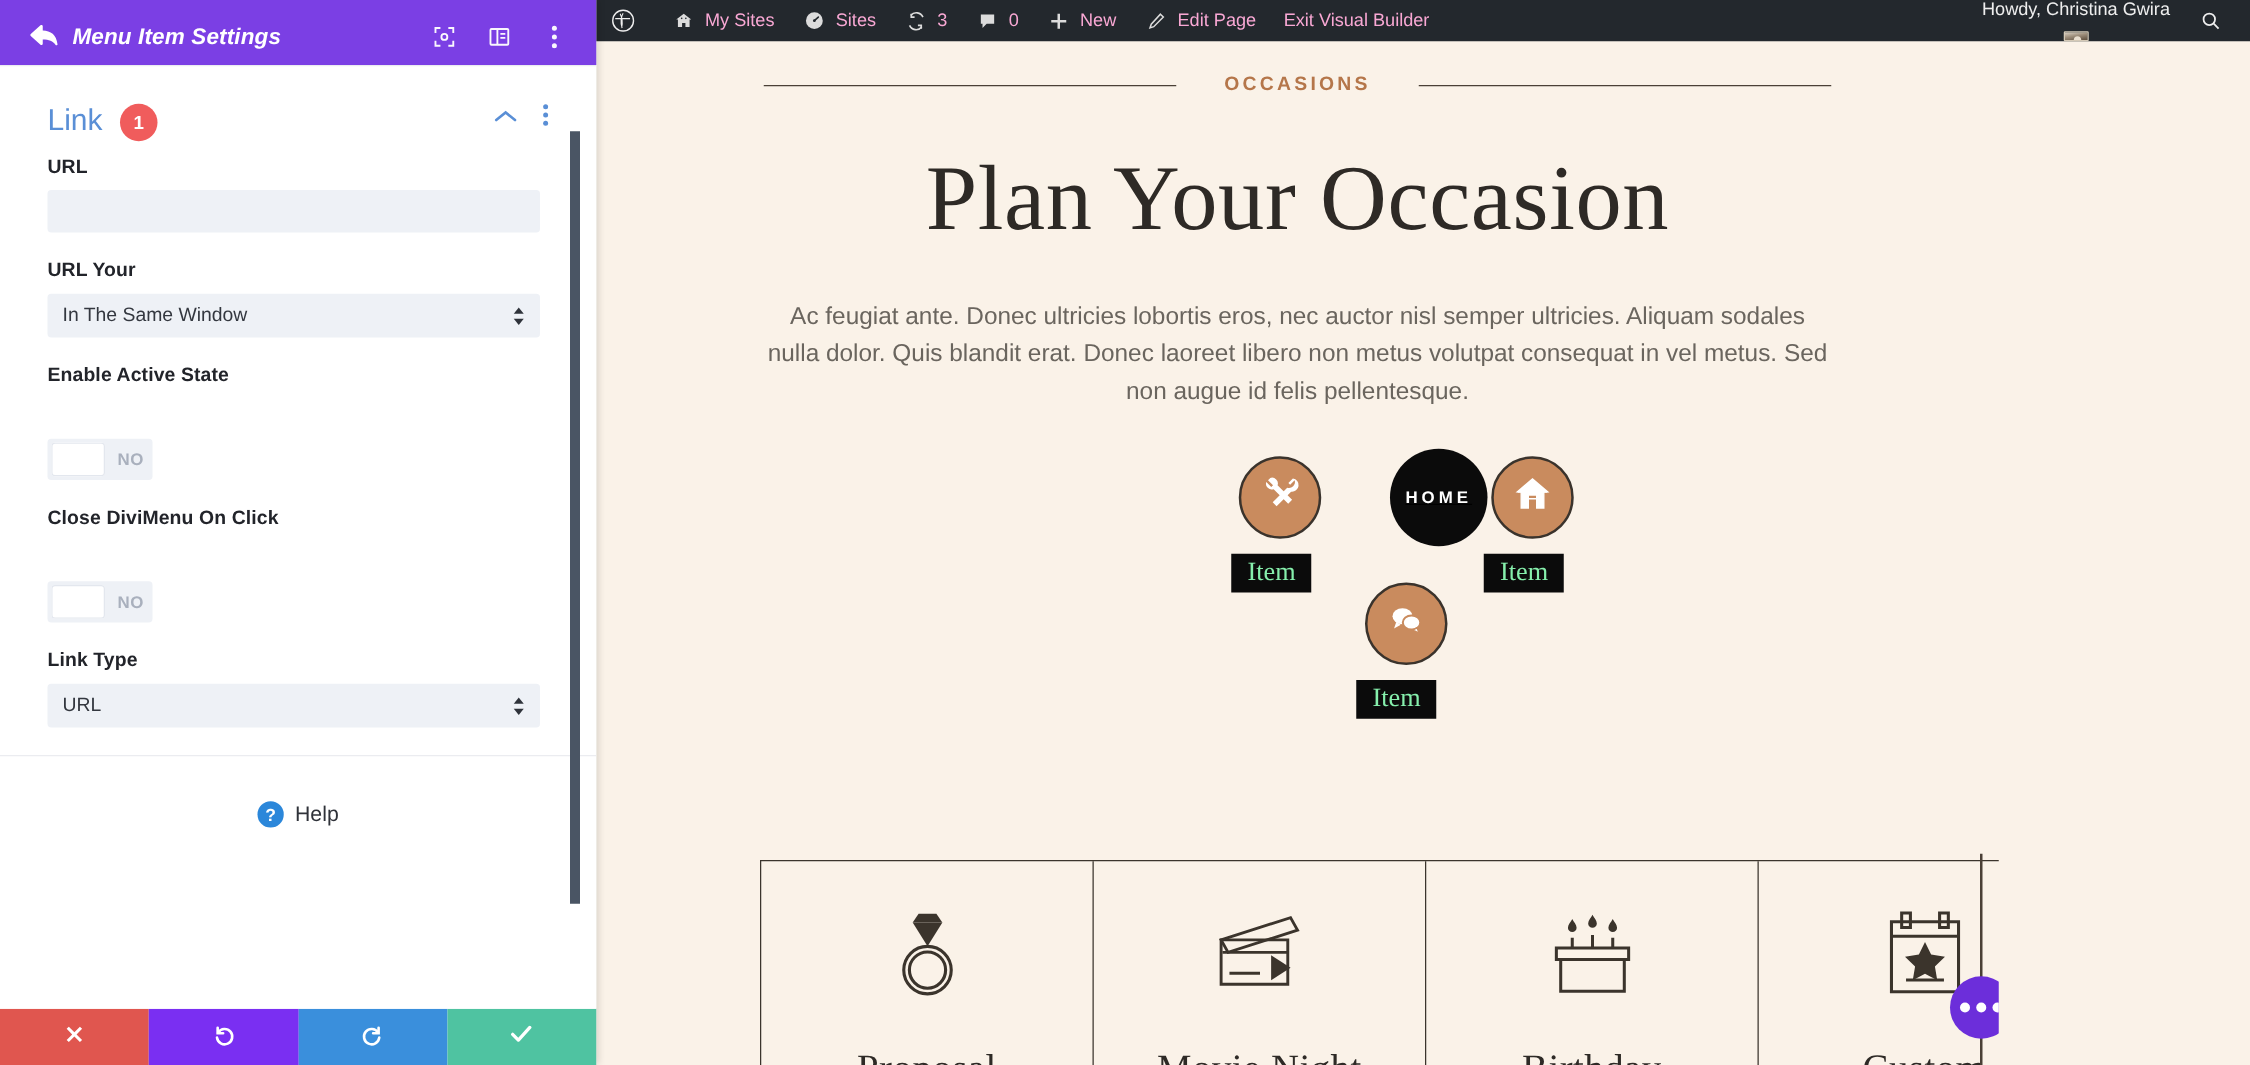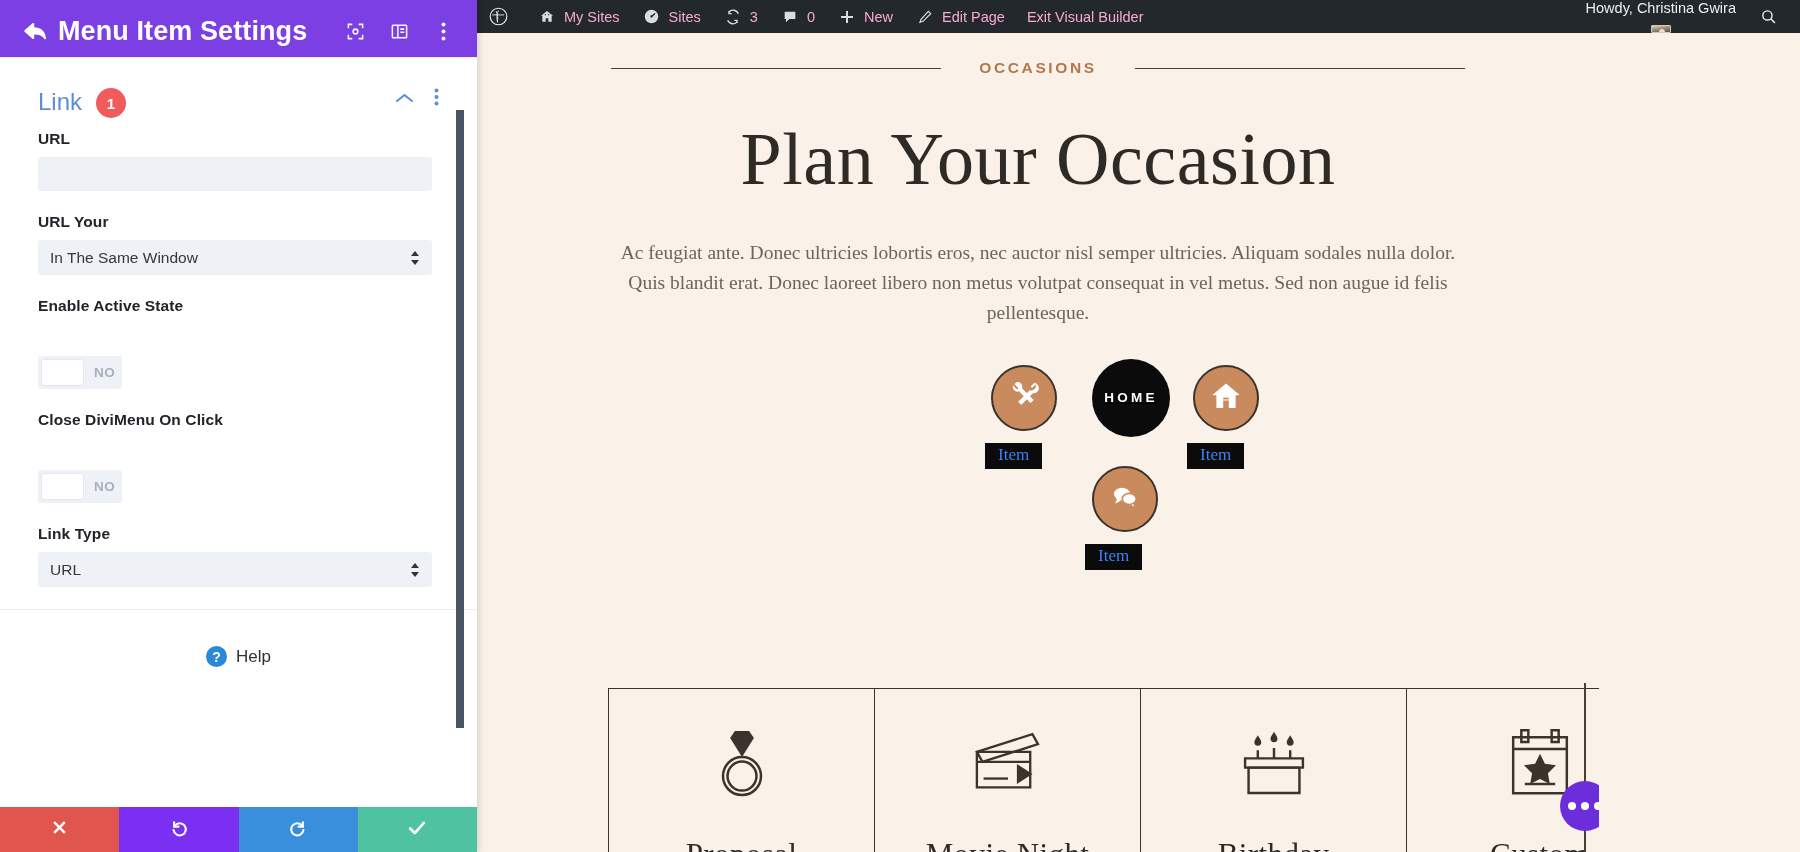--- a/index.html
+++ b/index.html
@@ -50,21 +50,21 @@
     background: #ffffff; z-index: 40;
     display: flex; flex-direction: column;
     box-shadow: 2px 0 6px rgba(0,0,0,.14);
   }
   .panel-head {
     background: #7c3aed; background: #7b3fe4;
     padding: 16px 18px 10px 22px; color: #fff; position: relative;
   }
   .panel-head-row { display: flex; align-items: center; }
   .back-arrow { width: 26px; height: 26px; display:flex; align-items:center; justify-content:center; margin-right: 10px; }
-  .panel-title { font-size: 27px; font-weight: 700; letter-spacing: .1px; }
+  .panel-title { font-size: 18px; font-weight: 700; letter-spacing: .1px; font-style: italic; }
   .head-icons { margin-left:auto; display: flex; align-items: center; gap: 24px; padding-right: 6px;}
   .hi { width: 20px; height: 20px; display:flex; align-items:center; justify-content:center; opacity:.96;}
   .preset { font-size: 13.5px; font-weight: 700; margin-top: 8px; color: #ffffff; opacity:.95;}
   .preset .caret { font-size: 9px; position: relative; top: -1px; }
 
   .tabs { display: flex; background: #7b3fe4; height: 42px; }
   .tab {
     flex: 0 0 auto; padding: 0 34px; height: 42px; line-height: 42px;
     color: #fff; font-size: 15.5px; font-weight: 600; text-align:center;
   }
@@ -146,40 +146,40 @@
     padding: 0 38px; font-family: "Liberation Sans", sans-serif;
   }
   .h1 {
     text-align: center; font-family: "Liberation Serif", serif;
     font-size: 74px; font-weight: 400; color: #2e2a26; margin-top: 40px;
     letter-spacing: .5px;
   }
   .lede {
     width: 850px; margin: 36px auto 0 auto; text-align: center;
     font-size: 19.5px; line-height: 1.55; color: #6a655e;
-    font-family: Liberation Serif, serif;
+    font-family: Liberation Sans, sans-serif;
   }
 
   
   .divimenu { position: relative; width: 1323px; height: 250px; margin-top: 22px; }
   .circle {
     position: absolute; border-radius: 50%;
     display:flex; align-items:center; justify-content:center;
   }
   .c-tan { background: #c98b5e; border: 2px solid #3a332c; }
   .c-black { background: #0b0b0b; }
   .c-item { width: 66px; height: 66px; }
   .c-main { width: 78px; height: 78px; }
   .home-text {
     color: #fff; font-size: 13.5px; font-weight: 700; letter-spacing: 3.2px;
     font-family: "Liberation Sans", sans-serif;
   }
   .item-tag {
-    position: absolute; background: #0b0b0b; color: #3b82f6;
-    font-family: "Liberation Serif", serif; font-size: 17px;
+    position: absolute; background: #0b0b0b; color: #86efac;
+    font-family: "Liberation Serif", serif; font-size: 21px;
     padding: 2px 13px 4px 13px; white-space: nowrap;
   }
 
   
   .cards {
     position: absolute; left: 131px; top: 655px; width: 1065px; height: 210px;
     display: flex; border: 1.5px solid #3b342c; border-bottom: none;
   }
   .card {
     flex: 1; border-right: 1.5px solid #3b342c;
@@ -314,21 +314,21 @@
         <span>
           <svg width="31" height="31" viewBox="0 0 24 24" fill="#fff">
             <path d="M4.2 3.2l3.1 3.1-1.1 1.1L3.1 4.3a3.6 3.6 0 0 0 4.6 4.5l9 9 2.4-2.4-9-9A3.6 3.6 0 0 0 5.6 1.8z"></path>
             <path d="M17.4 2.1l-8.3 8.3 2.3 2.3 8.3-8.3a3.2 3.2 0 1 0-2.3-2.3z" opacity="0"></path>
             <path d="M19.6 2.2l-2.8 2.8 1.1 1.1 2.8-2.8a3.7 3.7 0 0 1-4.6 4.6l-9 9 2.4 2.4 9-9a3.7 3.7 0 0 0 1.1-8.1z"></path>
           </svg>
         </span>
       </div>
       <div class="item-tag" style="left:508px; top:92px;">Item</div>
 
-      <div class="circle c-black c-main" style="left:615px; top:8px;text-decoration:underline;">
+      <div class="circle c-black c-main" style="left:635px; top:8px;text-decoration:underline;">
         <span class="home-text">HOME</span>
       </div>
 
       <div class="circle c-tan c-item" style="left:716px; top:14px;">
         <span>
           <svg width="32" height="32" viewBox="0 0 24 24" fill="#fff">
             <path d="M12 2.6 1.8 11.2h3V21h5.1v-5.6h4.2V21h5.1v-9.8h3z"></path>
             <path d="M12 5.2 5.6 10.6V19h2.6v-5.6h7.6V19h2.6v-8.4z" fill="#c98b5e"></path>
             <path d="M12 3.5 2.8 11.4h2.4V20h4.3v-5.6h5V20h4.3v-8.6h2.4z"></path>
             <path d="M9.9 13.2h4.2v1.4H9.9z" fill="#c98b5e"></path>

